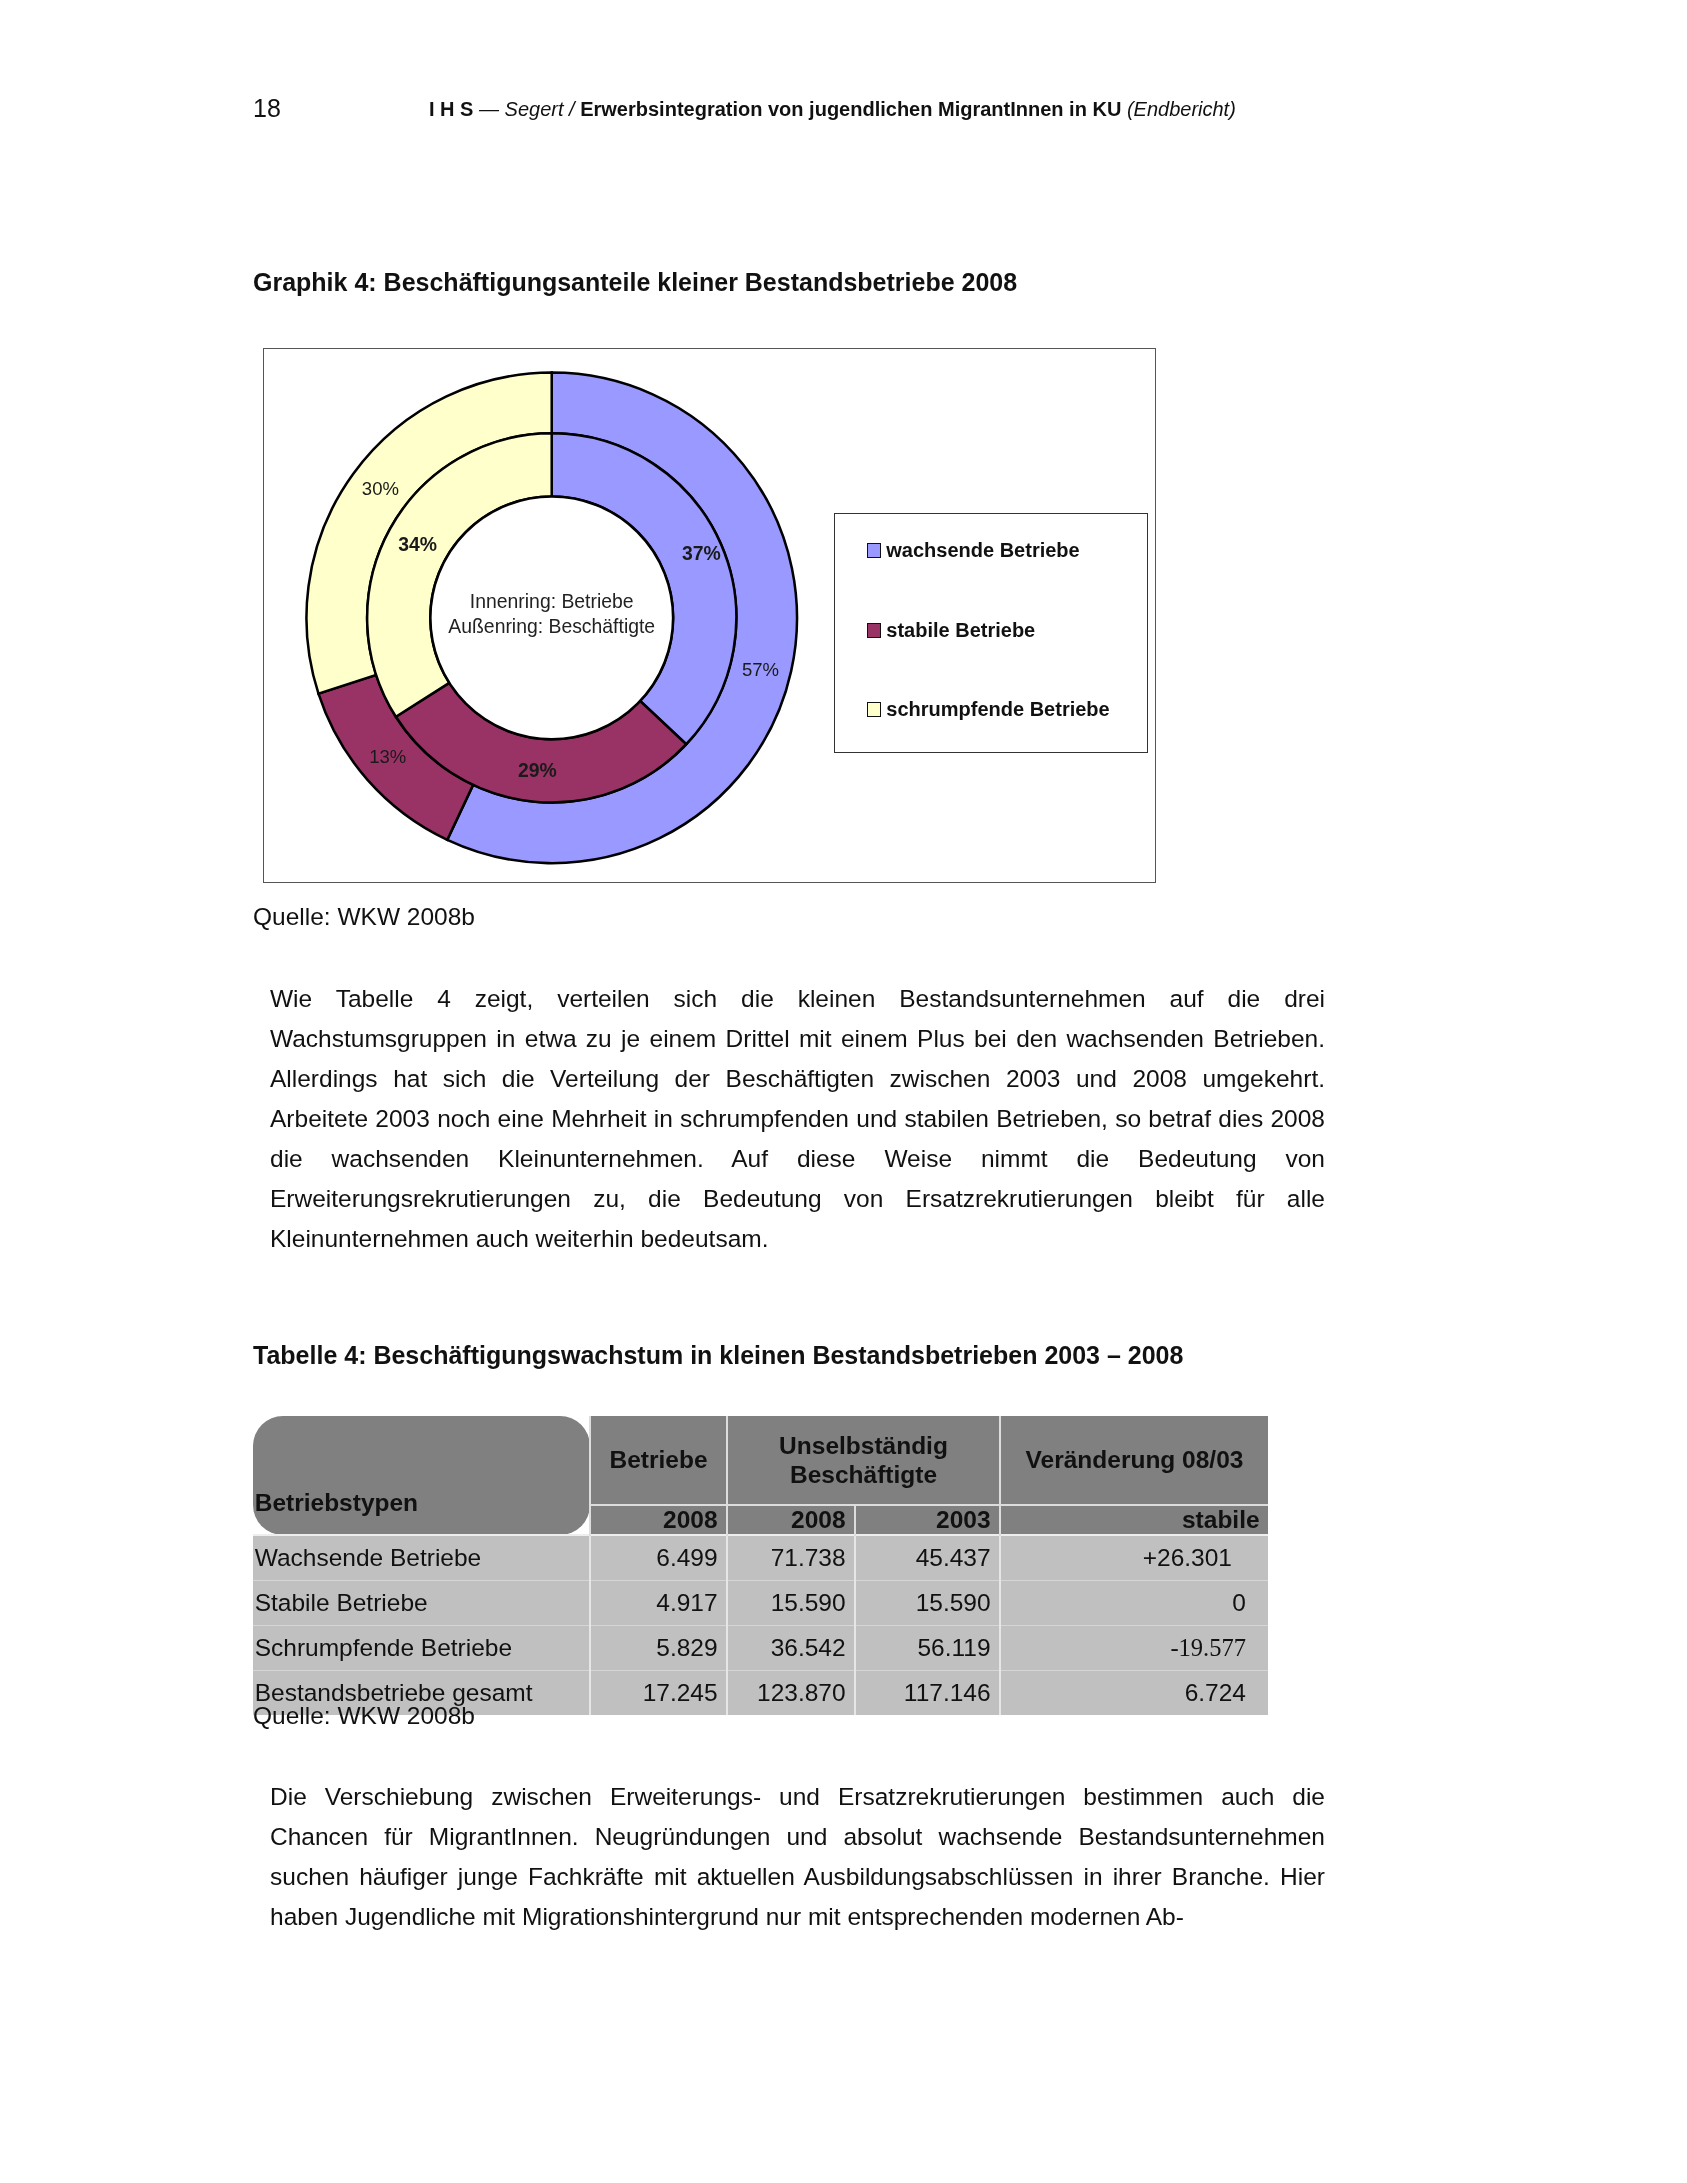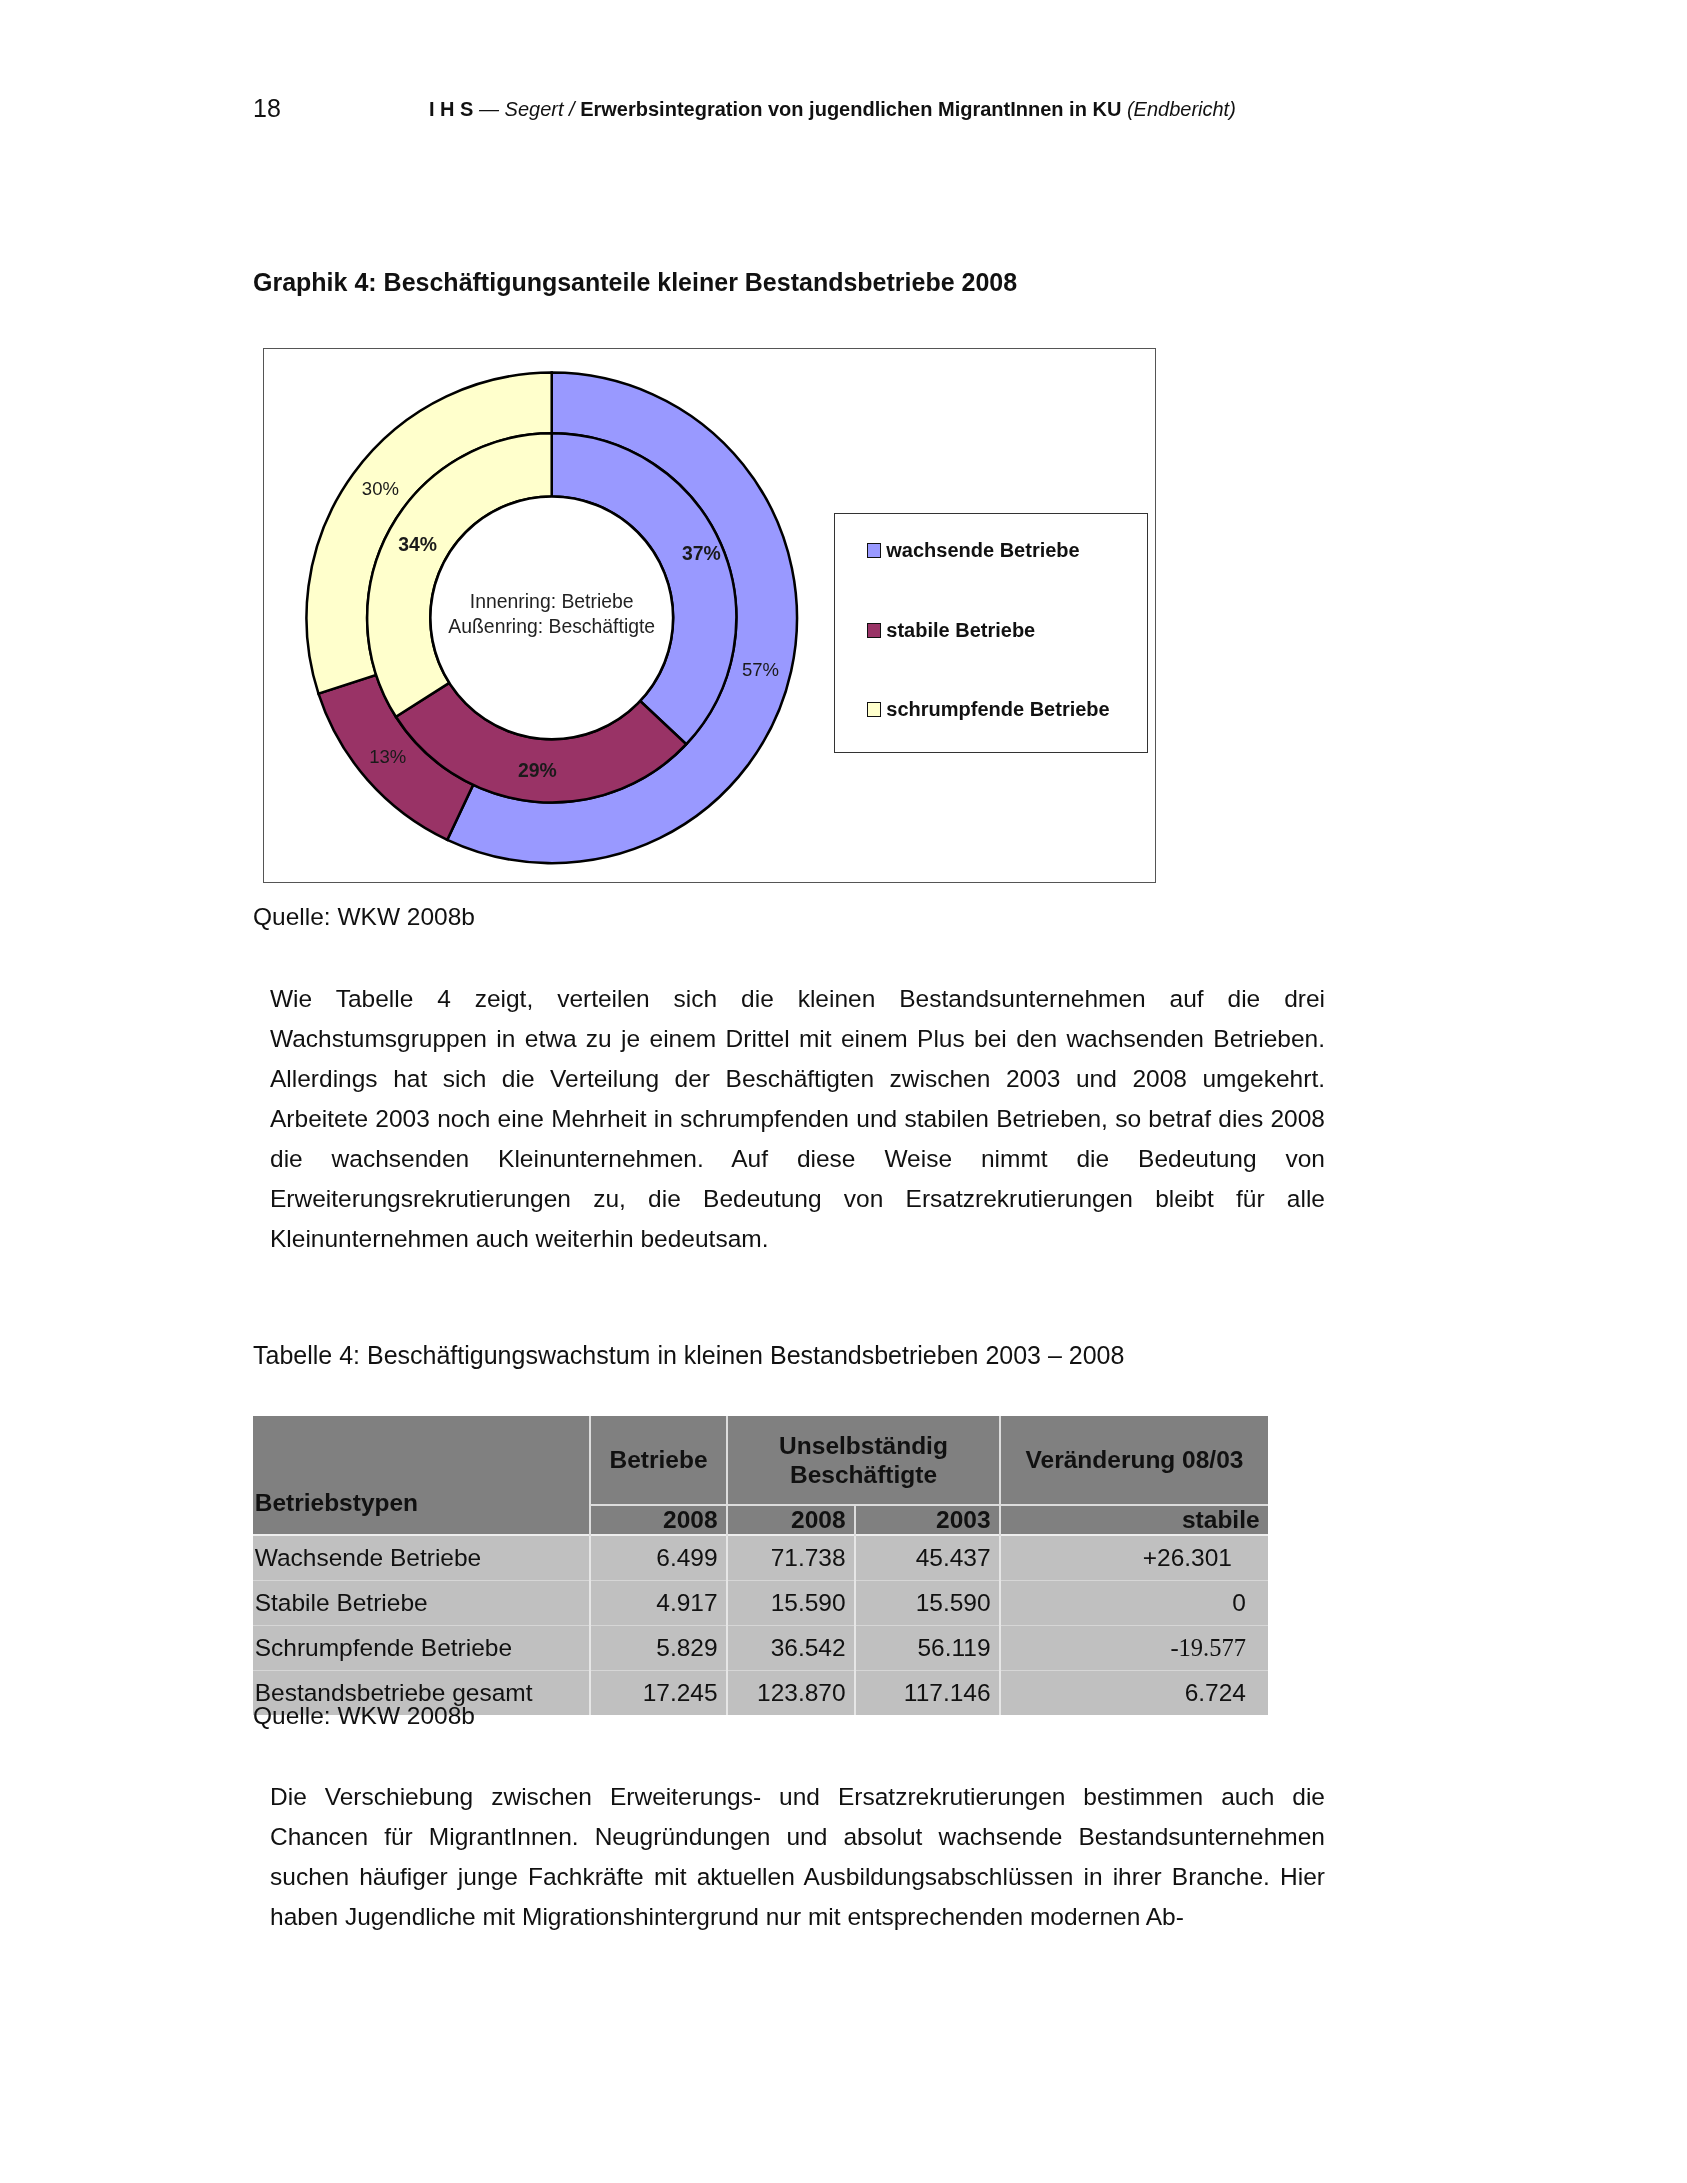--- a/index.html
+++ b/index.html
@@ -10,25 +10,25 @@
   .running-header { left: 429px; top: 98px; font-size: 20px; font-weight: bold; white-space: nowrap; }
   .running-header .it { font-style: italic; font-weight: normal; }
   .caption-title { left: 253px; top: 268px; font-size: 25px; font-weight: bold; white-space: nowrap; }
   .chart-frame { left: 263px; top: 348px; width: 893px; height: 535px; border: 1.7px solid #555; box-sizing: border-box; }
   #donut { position: absolute; left: 0; top: 0; }
   .legend-box { left: 834px; top: 513px; width: 314px; height: 240px; border: 1.7px solid #333; box-sizing: border-box; background: #fff; }
   .legend-item { position: absolute; left: 32px; font-size: 20px; font-weight: bold; white-space: nowrap; display: flex; align-items: center; }
   .legend-swatch { width: 14.3px; height: 14.3px; border: 1.7px solid #111; box-sizing: border-box; margin-right: 5px; display: inline-block; }
   .source { left: 253px; font-size: 24.5px; }
   .para { left: 253px; width: 1055px; font-size: 24.5px; line-height: 40px; text-align: justify; margin-left: 17px; }
-  .table-title { left: 253px; top: 1341px; font-size: 25px; font-weight: normal; white-space: nowrap; }
+  .table-title { left: 253px; top: 1341px; font-size: 25px; font-weight: bold; white-space: nowrap; }
   table.data { position: absolute; left: 253px; top: 1416px; border-collapse: collapse; font-size: 24.5px; }
   table.data td, table.data th { padding: 0 8.4px; box-sizing: border-box; }
   table.data thead th { background: #808080; font-weight: bold; color: #111; border-left: 2.5px solid #ddd; }
-  table.data thead th.first { border-left: none; text-align: left; padding-left: 1.7px; vertical-align: bottom; padding-bottom: 17px; }
+  table.data thead th.first { border-left: none; text-align: left; padding-left: 1.7px; vertical-align: bottom; padding-bottom: 17px; border-radius: 30px; }
   table.data thead tr.sub th { border-top: 2.5px solid #ddd; height: 30px; text-align: right; }
   table.data tbody td { background: #c0c0c0; text-align: right; border-left: 2.5px solid #e6e6e6; border-top: 1.7px solid #d6d6d6; height: 45px; }
   table.data tbody td.label { text-align: left; border-left: none; padding-left: 1.7px; }
   table.data tbody tr:first-child td { border-top: 2.5px solid #eee; }
 </style>
 </head>
 <body>
 
 <div class="abs page-number">18</div>
 <div class="abs running-header">

